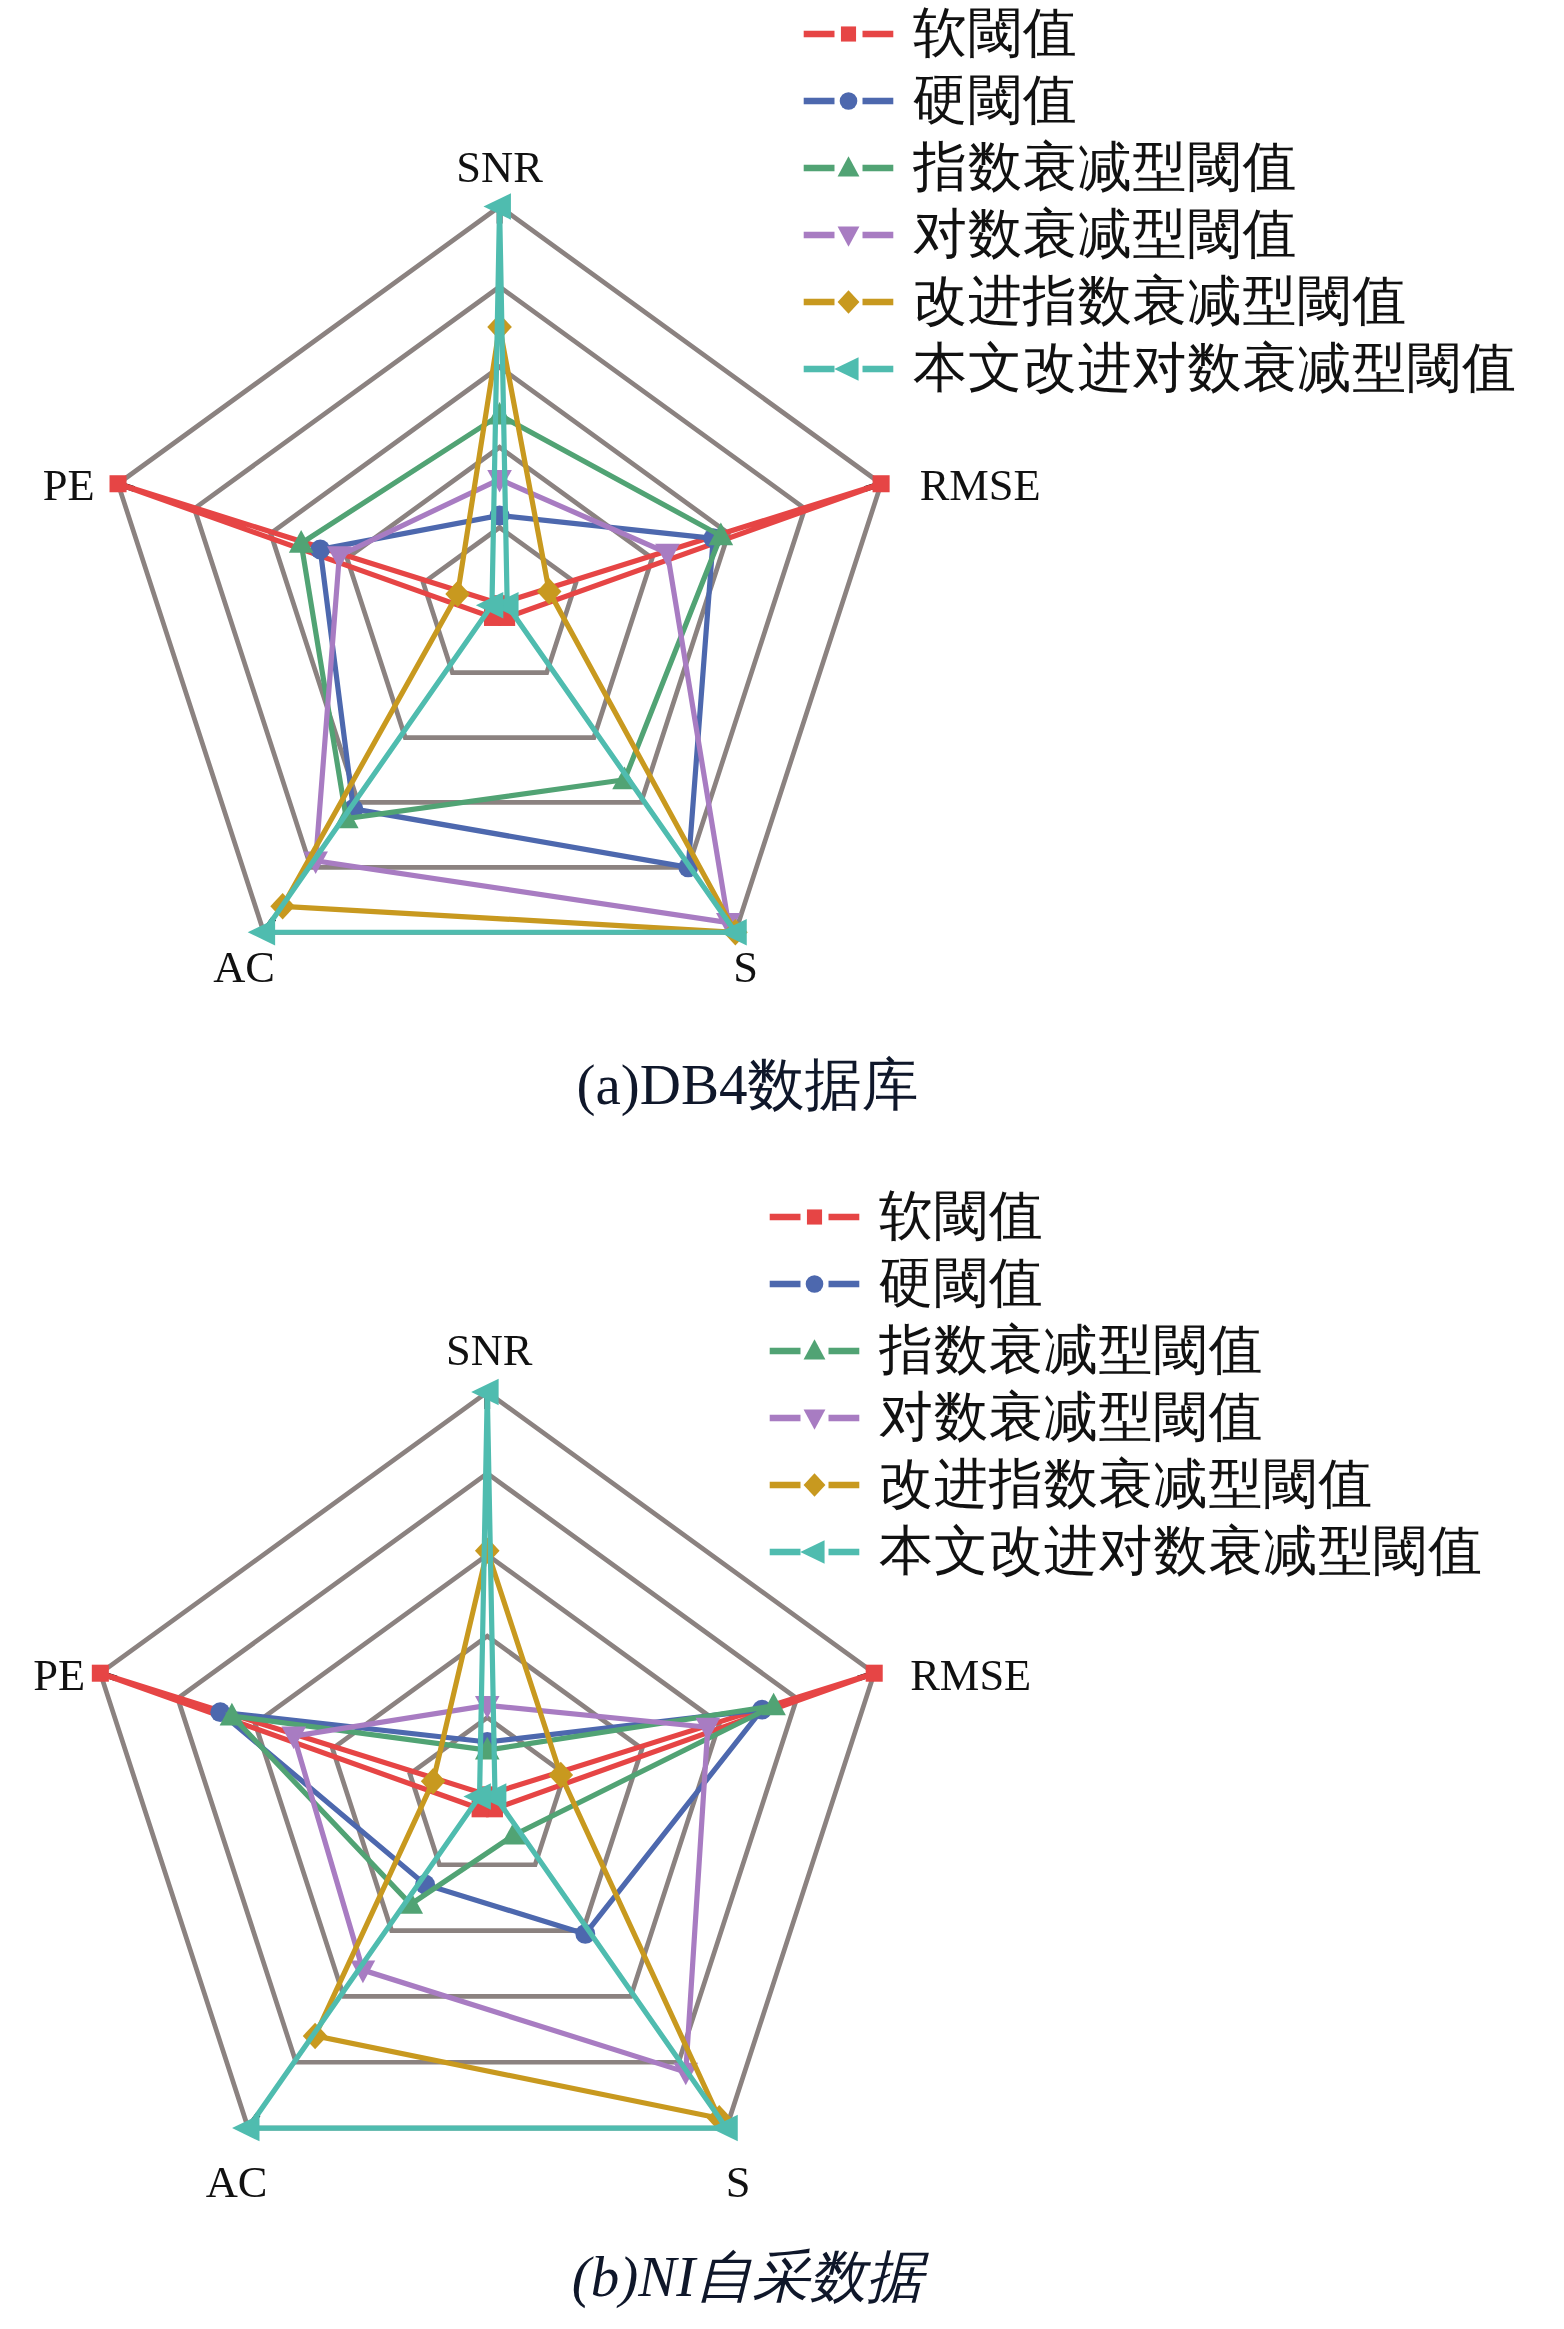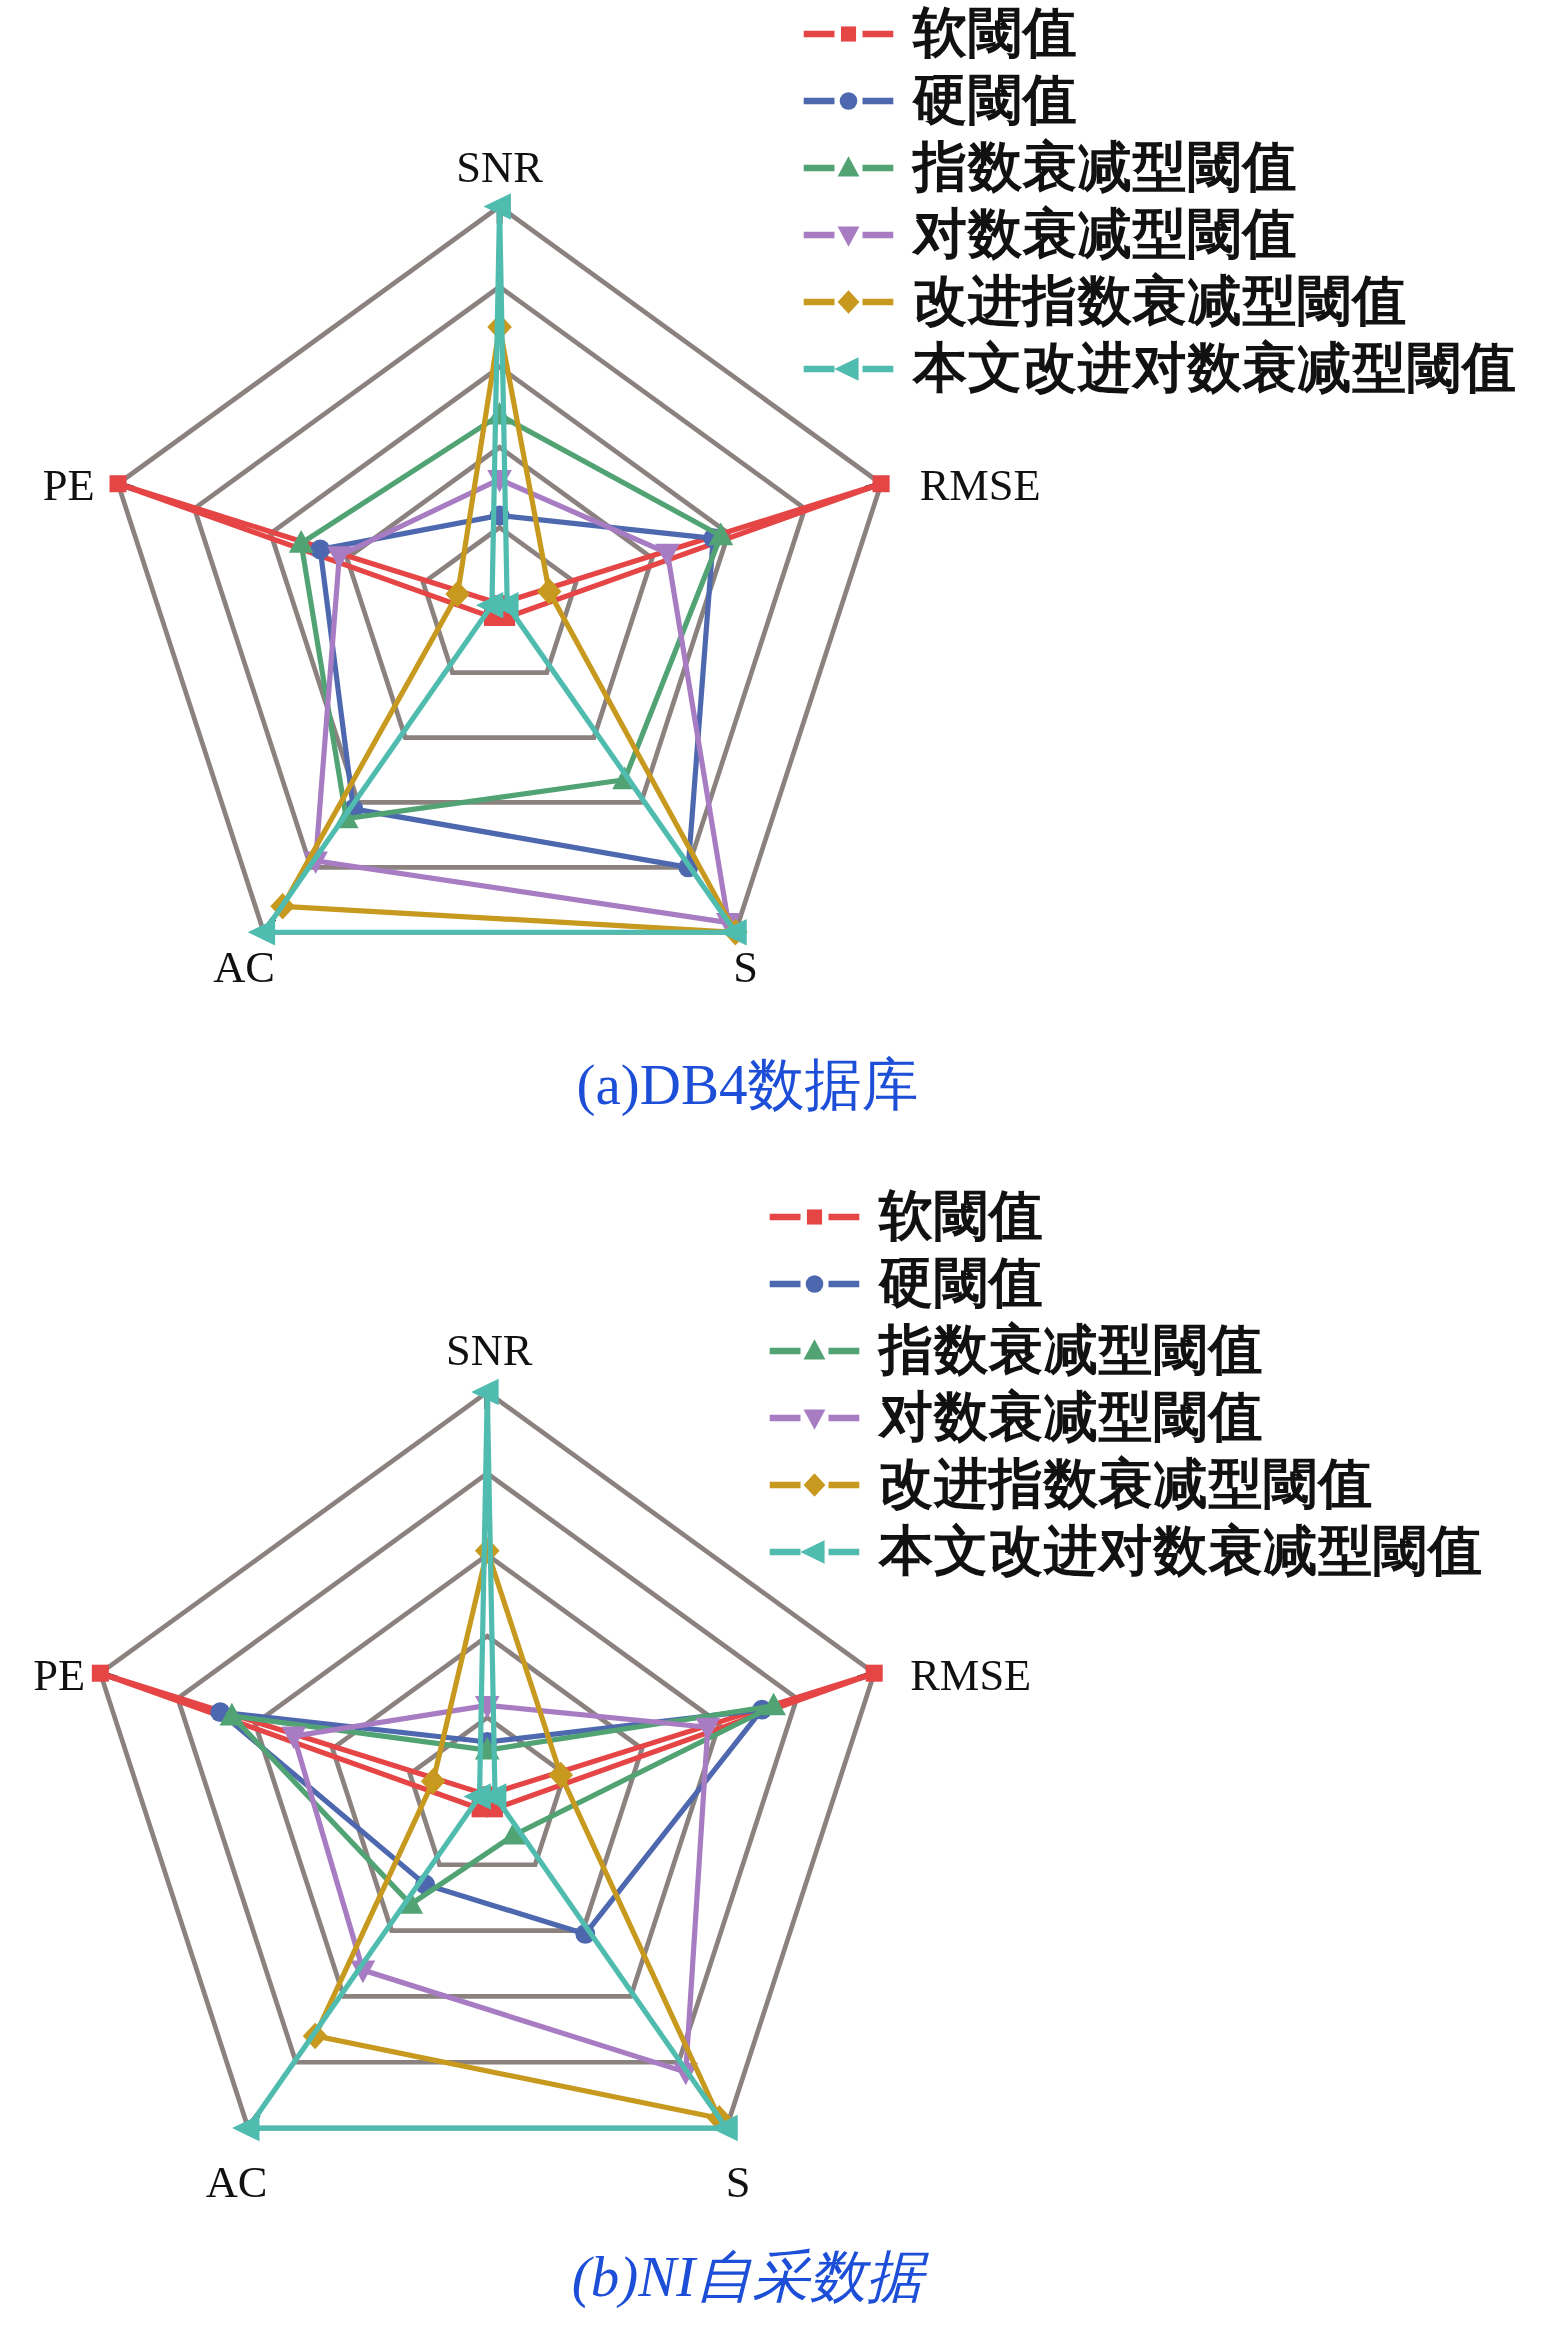--- a/index.html
+++ b/index.html
@@ -1,25 +1,25 @@
 <!DOCTYPE html>
 <html style="font-size:15px"><head>
 <meta charset="utf-8">
 <style>
   html,body{margin:0;padding:0;background:#ffffff;}
   #canvas{position:relative;width:1564px;height:2330px;background:#ffffff;overflow:hidden;
           font-family:"Liberation Serif","DejaVu Serif",serif;}
   #figure-svg{position:absolute;left:0;top:0;}
   .axlab{font-family:"Liberation Serif","DejaVu Serif",serif;font-size:47px;fill:#111111;}
-  .legend{position:absolute;white-space:nowrap;font-weight:bold;}
+  .legend{position:absolute;white-space:nowrap;}
   .legend-item{display:flex;align-items:center;height:67px;}
   .legend-key{flex:0 0 auto;margin-right:19px;}
   .legend-label{font-size:54px;color:#111111;letter-spacing:0.9px;
                 font-family:"Liberation Serif","DejaVu Serif",serif;}
-  .caption{position:absolute;text-align:center;font-size:57px;color:#1d4ed8;
+  .caption{position:absolute;text-align:center;font-size:57px;color:#0f172a;
            font-family:"Liberation Serif","DejaVu Serif",serif;}
 </style>
 </head>
 <body>
 
 <div id="canvas">
   <svg id="figure-svg" width="1564" height="2330" viewBox="0 0 1653 2462">
     <g id="chart-a">
         <polygon points="528,557.2 608.649592581829,615.7953588770044 577.8441893944017,710.6046411229955 478.1558106055983,710.6046411229955 447.35040741817096,615.7953588770044" fill="none" stroke="#8b8280" stroke-width="5"></polygon>
         <polygon points="528,472.4 689.2991851636581,589.5907177540089 627.6883787888034,779.2092822459911 428.31162121119655,779.2092822459911 366.7008148363419,589.5907177540089" fill="none" stroke="#8b8280" stroke-width="5"></polygon>

